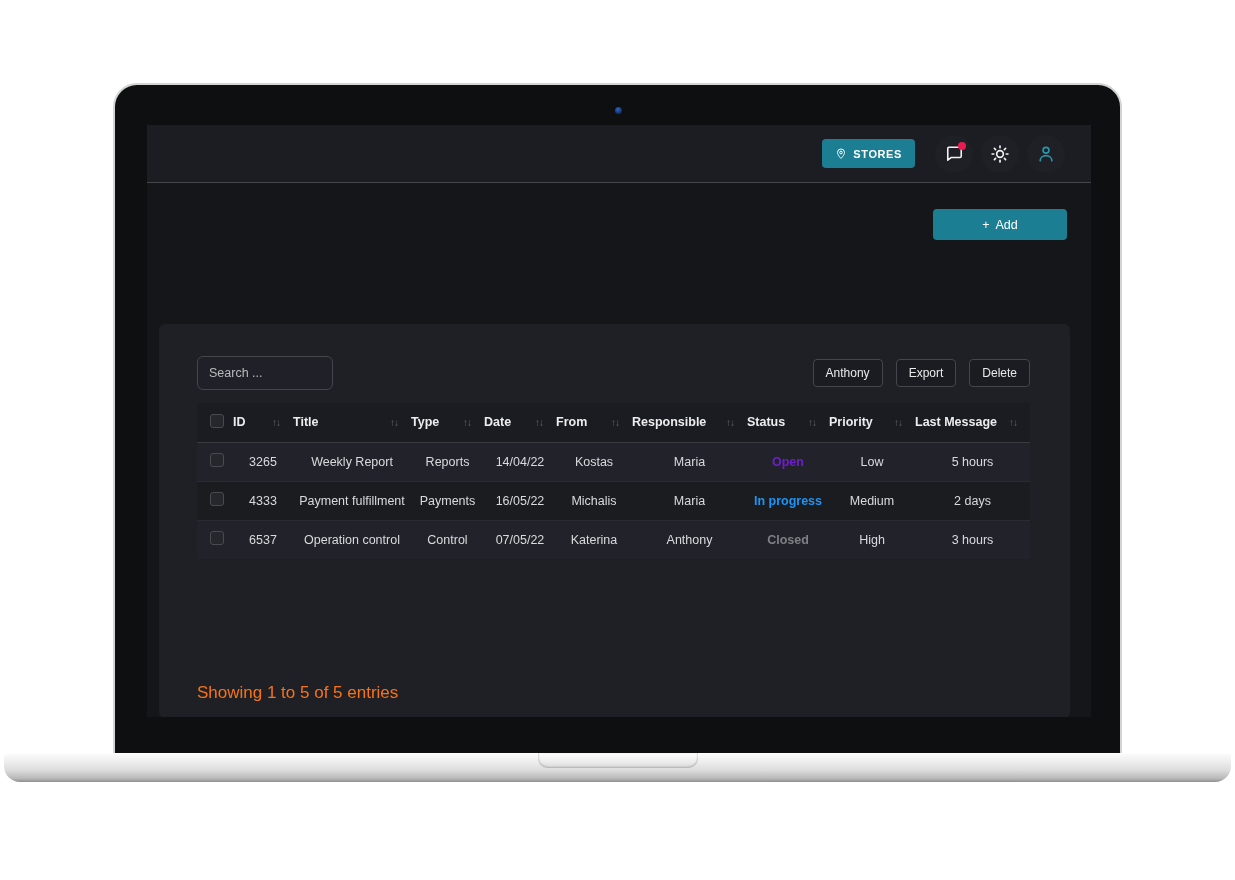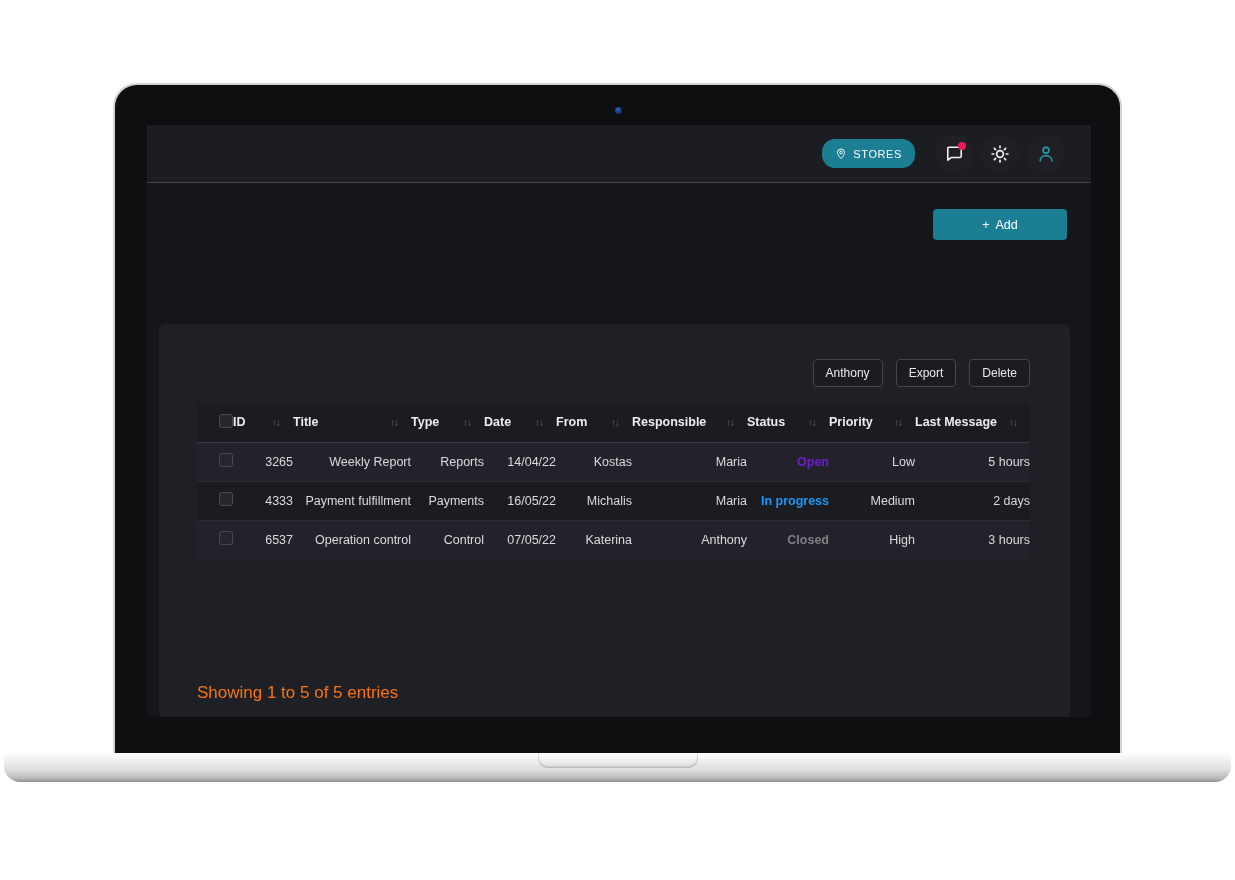--- a/index.html
+++ b/index.html
@@ -36,22 +36,22 @@
     background:#15161a; overflow:hidden;
   }
 
   
   .navbar {
     position:relative; height:58px; background:#1c1d22; border-bottom:1px solid #46474d;
     display:flex; align-items:center; justify-content:flex-end; padding-right:26px; gap:8px;
   }
   .stores-btn {
     display:flex; align-items:center; gap:6px; height:29px; padding:0 13px; margin-right:12px;
-    background:#1c7e93; border:none; border-radius:13px; cursor:pointer;
-    color:#ffffff; font-size:11px; font-weight:normal; letter-spacing:0.6px; font-family:inherit;
+    background:#1c7e93; border:none; border-radius:4px; cursor:pointer;
+    color:#ffffff; font-size:11px; font-weight:bold; letter-spacing:0.6px; font-family:inherit;
   }
   .icon-btn {
     position:relative; width:38px; height:38px; border:none; border-radius:50%;
     background:#1f2026; display:flex; align-items:center; justify-content:center; cursor:pointer;
   }
   .badge-dot {
     position:absolute; top:7px; right:7px; width:8px; height:8px; border-radius:50%;
   }
 
   
@@ -73,21 +73,21 @@
   .search-input::placeholder { color:#b9babd; }
   .card-actions { position:absolute; right:40px; top:35px; display:flex; gap:13px; }
   .mini-btn {
     height:28px; padding:0 12px; background:#1b1c21; border:1px solid #45464c; border-radius:4px;
     color:#eaeaec; font-size:12px; font-family:inherit; cursor:pointer;
   }
 
   
   .table-wrap { position:absolute; left:38px; top:79px; width:833px; }
   table { width:833px; border-collapse:collapse; table-layout:fixed; }
-  th, td { height:39px; font-size:12.5px; text-align:right; overflow:hidden; white-space:nowrap; vertical-align:middle; }
+  th, td { height:39px; font-size:12.5px; text-align:center; overflow:hidden; white-space:nowrap; vertical-align:middle; }
   thead th { color:#ededf0; font-weight:bold; background:#1b1c21; border-bottom:1px solid #3a3b41; cursor:pointer; }
   th .th-inner { display:flex; align-items:center; justify-content:space-between; padding-right:13px; }
   .sort-glyph { color:#64656b; font-size:10px; letter-spacing:-1px; font-weight:normal; }
   tbody td { color:#d9dadd; border-top:1px solid #2b2c32; }
   tbody tr.odd  { background:#22232a; }
   tbody tr.even { background:#1b1c20; }
   .cb-cell { padding-left:3px; }
   .checkbox {
     display:inline-block; width:14px; height:14px; border-radius:3px;
     background:#26272d; border:1px solid #4a4b51; cursor:pointer;
@@ -158,20 +158,21 @@
 
       <div class="main">
 
         <button class="add-btn">
           <span>+</span>
           <span>Add</span>
         </button>
 
         <div class="card">
 
+          <input class="search-input" type="text" placeholder="Search ..." style="">
 
           <div class="card-actions">
             <button class="mini-btn">Anthony</button>
             <button class="mini-btn">Export</button>
             <button class="mini-btn">Delete</button>
           </div>
 
           <div class="table-wrap">
             <table>
               <colgroup>

